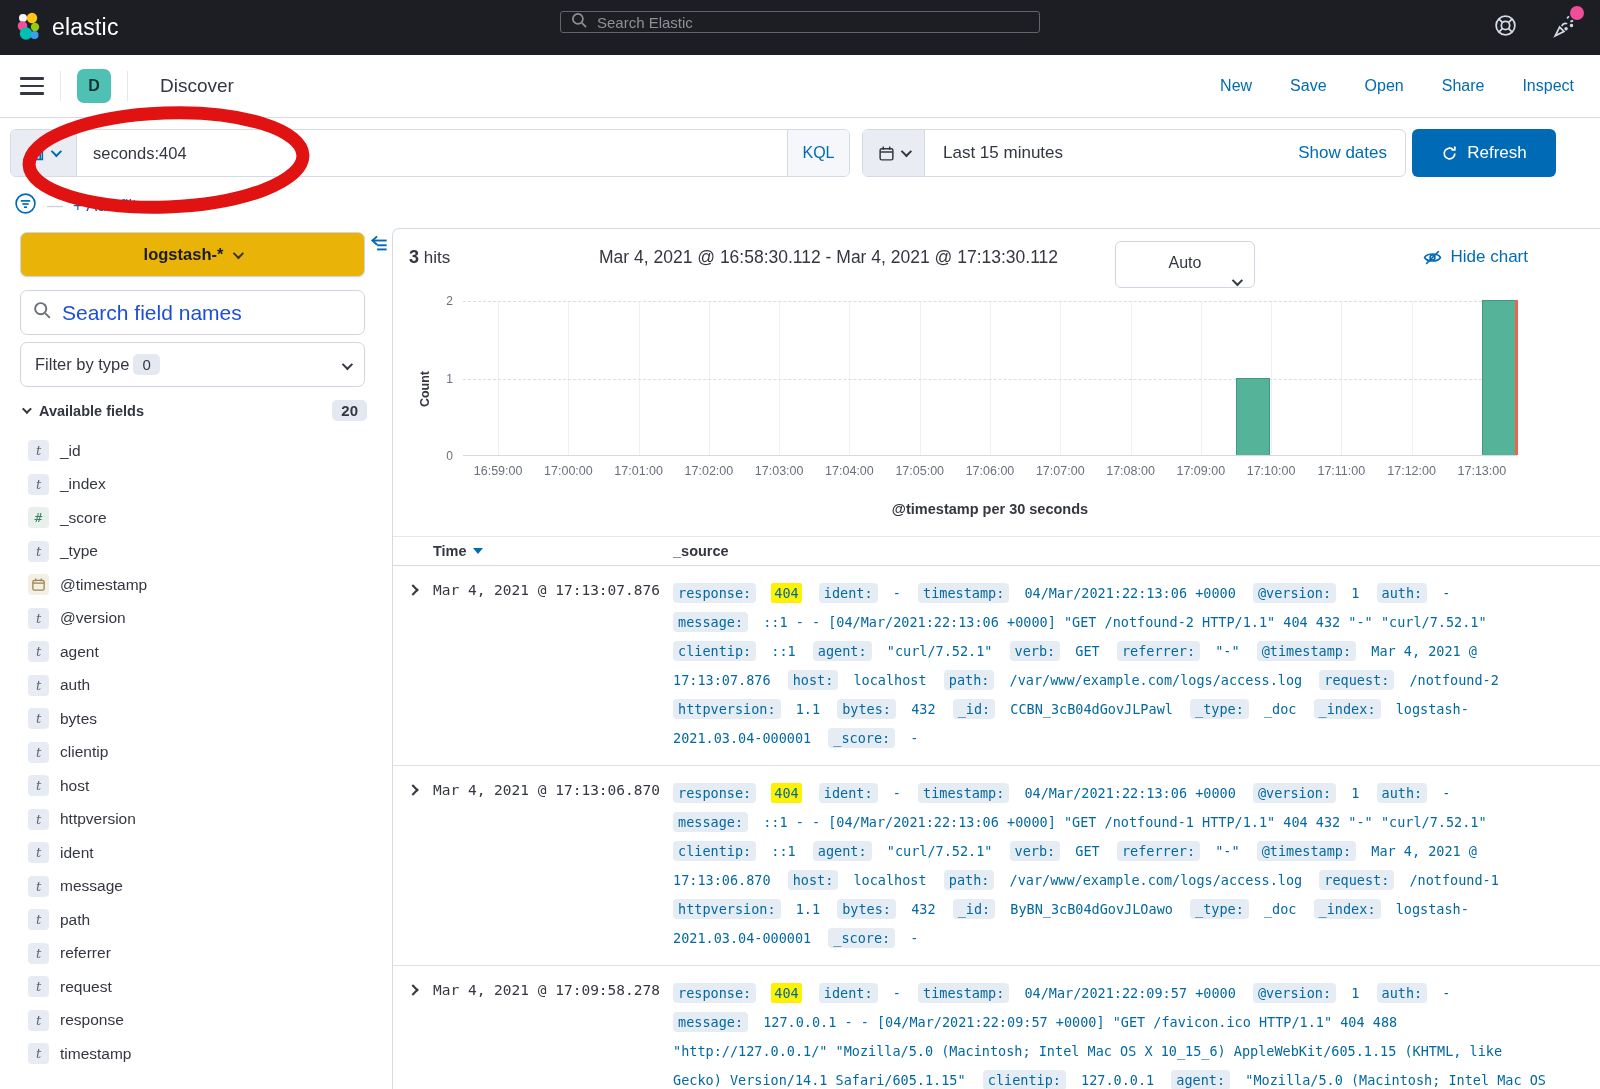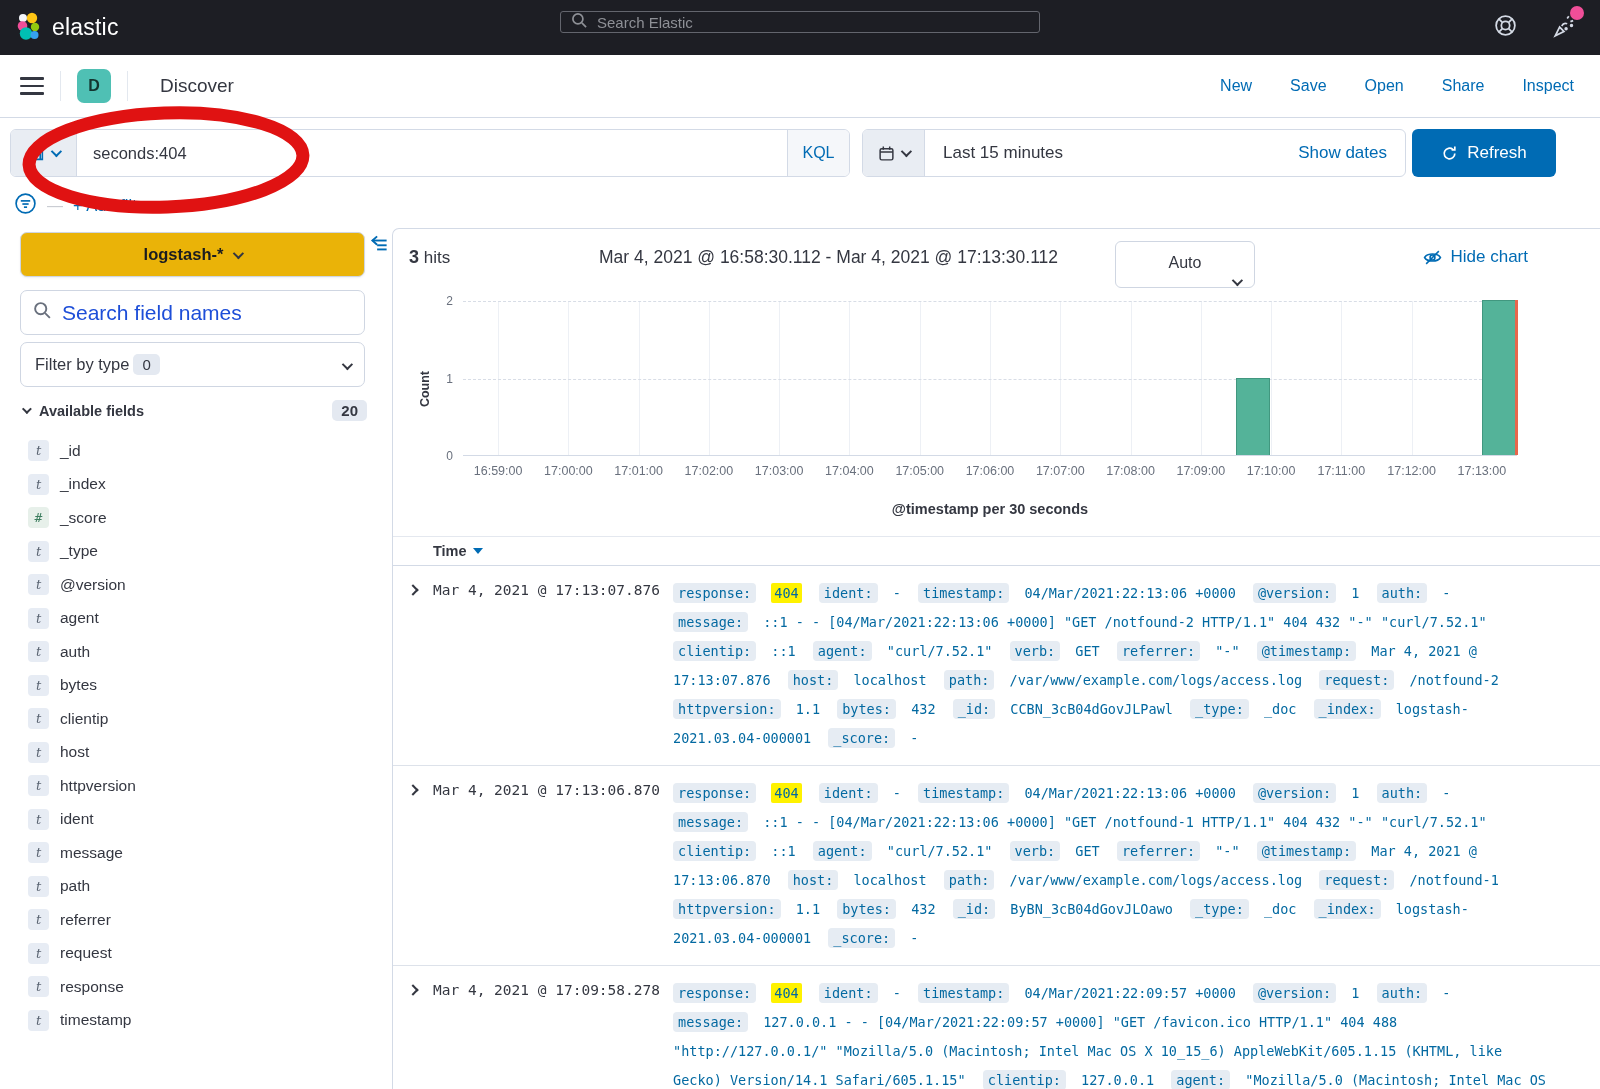--- a/index.html
+++ b/index.html
@@ -307,20 +307,31 @@
       </div>
       <div class="field-item">
         <span class="fbadge num">#</span>
         <span class="fname">_score</span>
       </div>
       <div class="field-item">
         <span class="fbadge txt">t</span>
         <span class="fname">_type</span>
       </div>
       <div class="field-item">
+        <span class="fbadge date">
+          <svg width="15" height="15" viewBox="0 0 16 16" fill="none" stroke="#9b8555" stroke-width="1.4">
+            <rect x="2" y="3.5" width="12" height="10.5" rx="1.5"></rect>
+            <line x1="5" y1="1.5" x2="5" y2="4.5"></line>
+            <line x1="11" y1="1.5" x2="11" y2="4.5"></line>
+            <line x1="2" y1="6.5" x2="14" y2="6.5"></line>
+          </svg>
+        </span>
+        <span class="fname">@timestamp</span>
+      </div>
+      <div class="field-item">
         <span class="fbadge txt">t</span>
         <span class="fname">@version</span>
       </div>
       <div class="field-item">
         <span class="fbadge txt">t</span>
         <span class="fname">agent</span>
       </div>
       <div class="field-item">
         <span class="fbadge txt">t</span>
         <span class="fname">auth</span>
@@ -439,20 +450,21 @@
       </div>
     <span class="xtitle">@timestamp per 30 seconds</span>
   </div>
 
   <div class="tbl-hdr">
     <span class="col-expander"></span>
     <span class="col-time">
       <span>Time</span>
       <span class="sort-tri"></span>
     </span>
+    <span class="col-source">_source</span>
   </div>
 
   <div class="doc-rows">
       <div class="doc-row">
         <span class="expander">
           <span class="chev dark right"></span>
         </span>
         <span class="doc-time">Mar 4, 2021 @ 17:13:07.876</span>
         <div class="doc-src"><span class="tok-k">response:</span> <span class="tok-v hl">404</span> <span class="tok-k">ident:</span> <span class="tok-v">-</span> <span class="tok-k">timestamp:</span> <span class="tok-v">04/Mar/2021:22:13:06 +0000</span> <span class="tok-k">@version:</span> <span class="tok-v">1</span> <span class="tok-k">auth:</span> <span class="tok-v">-</span> <span class="tok-k">message:</span> <span class="tok-v">::1 - - [04/Mar/2021:22:13:06 +0000] "GET /notfound-2 HTTP/1.1" 404 432 "-" "curl/7.52.1"</span> <span class="tok-k">clientip:</span> <span class="tok-v">::1</span> <span class="tok-k">agent:</span> <span class="tok-v">"curl/7.52.1"</span> <span class="tok-k">verb:</span> <span class="tok-v">GET</span> <span class="tok-k">referrer:</span> <span class="tok-v">"-"</span> <span class="tok-k">@timestamp:</span> <span class="tok-v">Mar 4, 2021 @ 17:13:07.876</span> <span class="tok-k">host:</span> <span class="tok-v">localhost</span> <span class="tok-k">path:</span> <span class="tok-v">/var/www/example.com/logs/access.log</span> <span class="tok-k">request:</span> <span class="tok-v">/notfound-2</span> <span class="tok-k">httpversion:</span> <span class="tok-v">1.1</span> <span class="tok-k">bytes:</span> <span class="tok-v">432</span> <span class="tok-k">_id:</span> <span class="tok-v">CCBN_3cB04dGovJLPawl</span> <span class="tok-k">_type:</span> <span class="tok-v">_doc</span> <span class="tok-k">_index:</span> <span class="tok-v">logstash-2021.03.04-000001</span> <span class="tok-k">_score:</span> <span class="tok-v">-</span> </div>
       </div>

